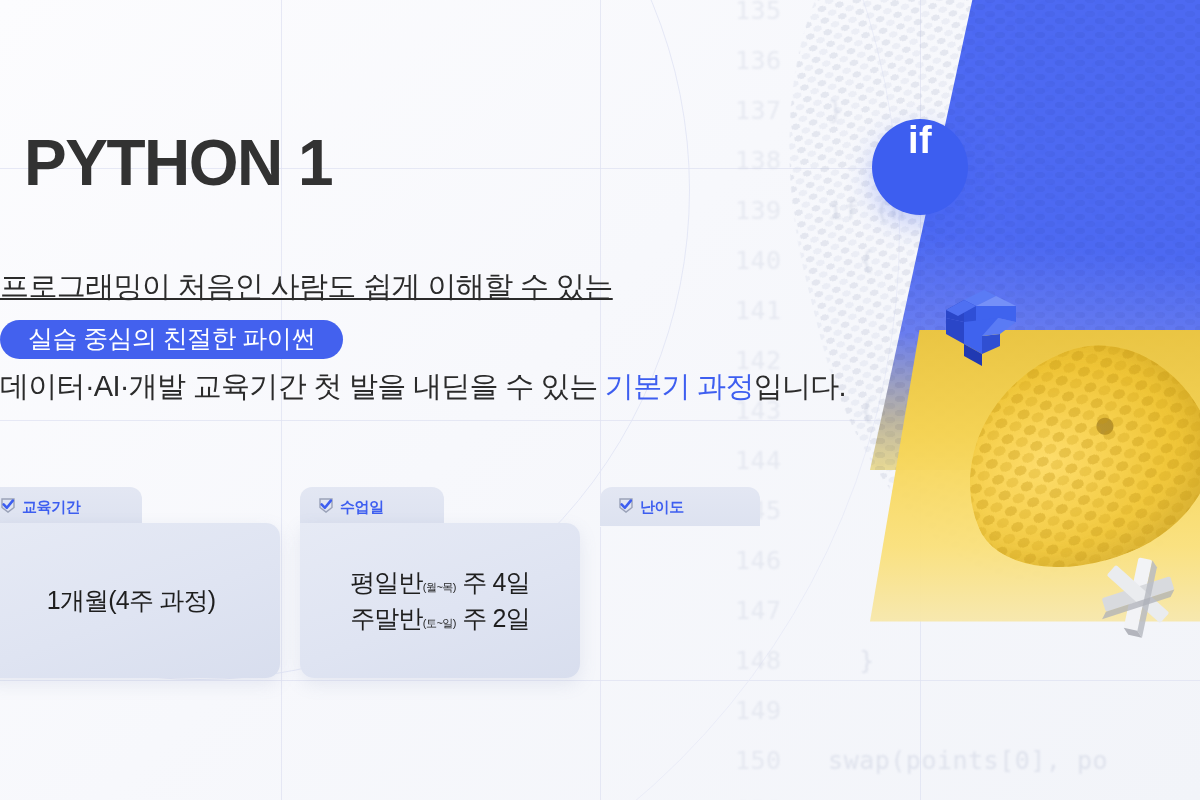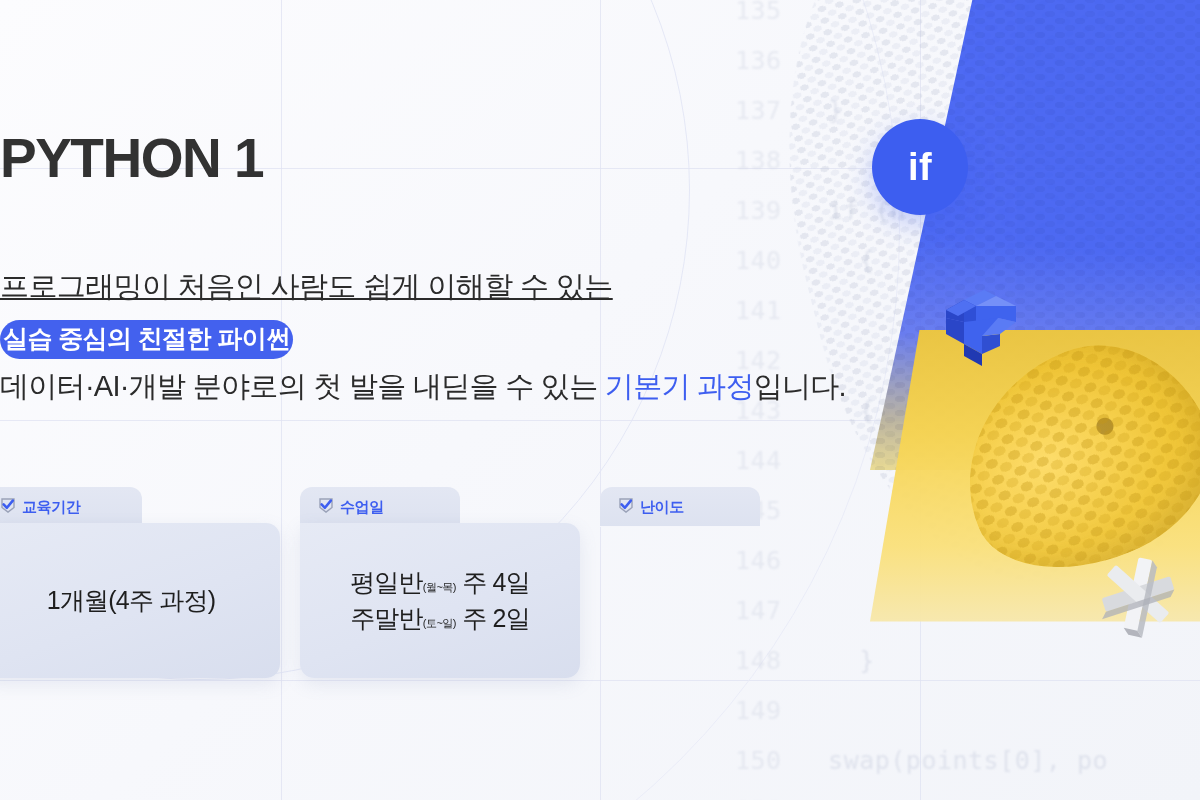--- a/index.html
+++ b/index.html
@@ -88,45 +88,45 @@
       radial-gradient(ellipse 11px 8px at 50% 50%, rgba(200,155,20,.35) 0 55%, transparent 58%);
     background-size:24px 17px,24px 17px;
     background-position:0 0,12px 8px;
     opacity:.8;
   }
 
   
   .if-badge {
     position:absolute; left:872px; top:119px; width:96px; height:96px;
     border-radius:50%; background:#3d5ef0;
-    display:flex; align-items:center; justify-content:center;
+    display:flex; align-items:flex-start; justify-content:center;
     color:#fff; font-weight:700; font-size:38px; letter-spacing:.5px;
     box-shadow:0 10px 26px rgba(61,94,240,.28);
   }
 
   
   .plus3d { position:absolute; left:938px; top:288px; width:84px; height:80px; }
   
   .ast3d { position:absolute; left:1092px; top:548px; width:92px; height:92px; }
 
   
   .title {
     position:absolute; left:0px; top:131px;
-    font-size:55px; font-weight:800; letter-spacing:-1.5px;
-    color:#323232; line-height:1;
+    font-size:64px; font-weight:800; letter-spacing:-1.5px;
+    color:#323232; line-height:1;padding-left:24px;
   }
   .sub1 {
     position:absolute; left:0px; top:267px;
     font-size:29px; color:#2b2b2b; letter-spacing:-.6px;text-decoration:underline;
   }
   .pill {
     position:absolute; left:0px; top:320px;
-    background:#4361ee; color:#fff; font-weight:700;
+    background:#4361ee; color:#fff; font-weight:400;
     font-size:25px; letter-spacing:-.6px;
-    padding:5px 3px 7px; border-radius:999px;
+    padding:5px 28px 7px; border-radius:999px;
     display:inline-block; line-height:1.08;
   }
   .sub2 {
     position:absolute; left:0px; top:367px;
     font-size:29px; color:#2b2b2b; letter-spacing:-.7px;
   }
   .sub2 .hl { color:#3d5ef0; font-weight:400; }
 
   
   .card { position:absolute; }
@@ -153,21 +153,21 @@
   .card .body .val {
     font-size:25px; color:#1e1e1e; letter-spacing:-.8px; line-height:1.42;
   }
   .card .body .val .small { font-size:11px; letter-spacing:-.5px; }
 
   
   #card-1 { left:-18px; top:487px; width:298px; height:191px; }
   #card-1 .tab { width:160px; }
   #card-1 .body { border-radius:14px 14px 14px 14px; }
   #card-2 { left:300px; top:487px; width:280px; height:191px; }
-  #card-2 .tab { width:160px; }
+  #card-2 .tab { width:144px; }
   #card-3 { left:600px; top:487px; width:300px; height:191px; }
   #card-3 .tab { width:160px; }
 </style>
 </head>
 <body>
 
 <div class="stage">
 
   <div class="grid">
     <div class="gl-v" style="left:281px"></div>
@@ -234,21 +234,21 @@
 
   <h1 class="title">PYTHON 1</h1>
 
   <p class="sub1">프로그래밍이 처음인 사람도 쉽게 이해할 수 있는</p>
 
   <span class="pill">
     <span>실습 중심의 친절한 파이썬</span>
   </span>
 
   <p class="sub2">
-    <span>데이터·AI·개발 분야로의 첫 발을 내딛을 수 있는 </span><span class="hl">기본기 과정</span><span>입니다.</span>
+    <span>데이터·AI·개발 교육기간 첫 발을 내딛을 수 있는 </span><span class="hl">기본기 과정</span><span>입니다.</span>
   </p>
 
   <div class="card" id="card-1">
     <div class="tab">
       <span>
         <svg width="16" height="16" viewBox="0 0 16 16" aria-hidden="true">
           <path d="M2 2h12v8.5L8 15 2 10.5Z" fill="none" stroke="#9aa2b8" stroke-width="1.4"></path>
           <path d="M3.6 7.4 6.9 10.8 12.8 3.6" fill="none" stroke="#3d5ef0" stroke-width="2.6" stroke-linecap="round" stroke-linejoin="round"></path>
         </svg>
       </span>

